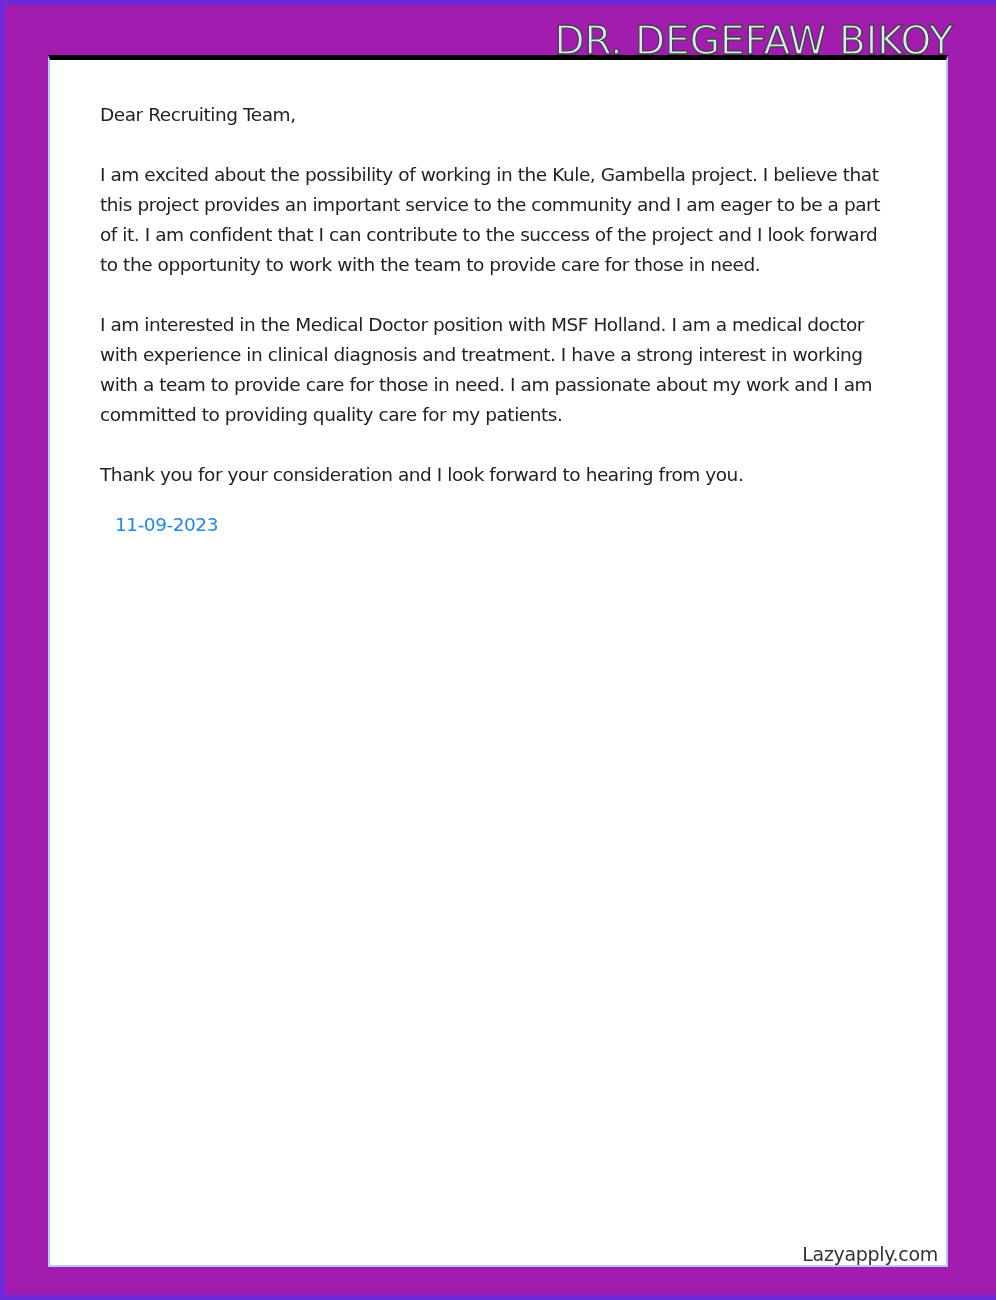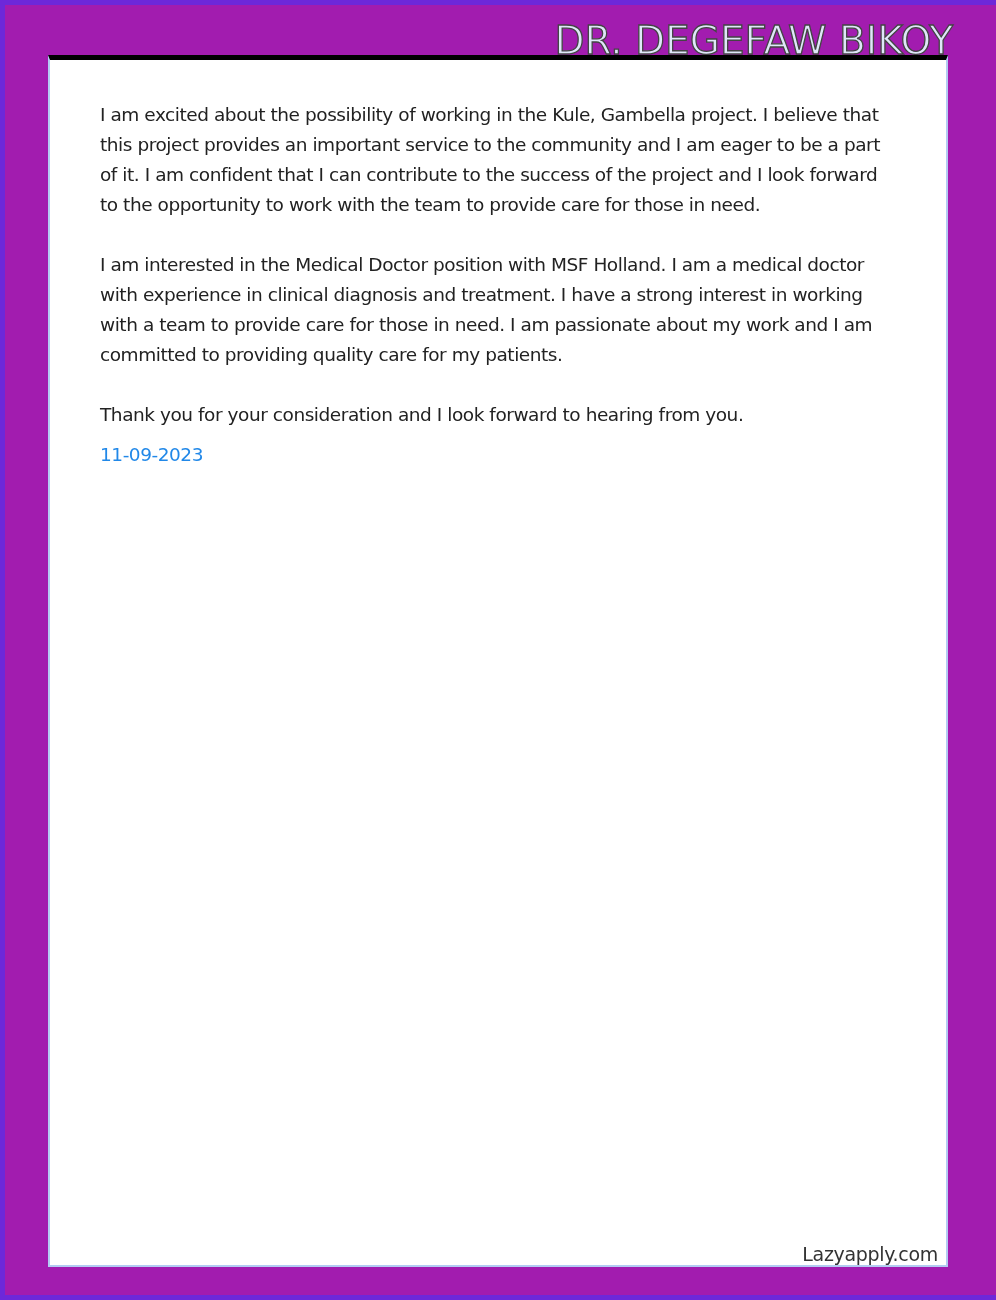--- a/index.html
+++ b/index.html
@@ -32,36 +32,37 @@
       border-bottom: 2px solid #b3cbf3;
       border-top: 5px solid #000;
     }
     .body {
       position: absolute; left: 50px; top: 40px; width: 800px;
       font-size: 18.5px; line-height: 30px; color: #222;
       font-family: "DejaVu Sans", "Liberation Sans", sans-serif;
       letter-spacing: -0.45px;
     }
     .body p { margin: 0 0 30px 0; }
-    .body p.thanks { margin-bottom: 10px; }
-    .date { color: #2188e8; }
+    .body p.thanks { margin-bottom: 20px; }
+    .date { color: #2188e8; margin-left: 15px; }
     .footer {
       position: absolute; right: 8px; bottom: 0px;
       font-size: 19px; color: #333;
       font-family: "DejaVu Sans", "Liberation Sans", sans-serif;
       letter-spacing: -0.3px;
     }
   </style>
 </head>
 <body>
 
 <div class="frame">
   <div class="name">DR. DEGEFAW BIKOY</div>
   <div class="paper">
     <div class="body">
+      <p>Dear Recruiting Team,</p>
       <p>I am excited about the possibility of working in the Kule, Gambella project. I believe that this project provides an important service to the community and I am eager to be a part of it. I am confident that I can contribute to the success of the project and I look forward to the opportunity to work with the team to provide care for those in need.</p>
       <p>I am interested in the Medical Doctor position with MSF Holland. I am a medical doctor with experience in clinical diagnosis and treatment. I have a strong interest in working with a team to provide care for those in need. I am passionate about my work and I am committed to providing quality care for my patients.</p>
       <p class="thanks">Thank you for your consideration and I look forward to hearing from you.</p>
       <div class="date">11-09-2023</div>
     </div>
     <div class="footer">Lazyapply.com</div>
   </div>
 </div>
 
 </body></html>

